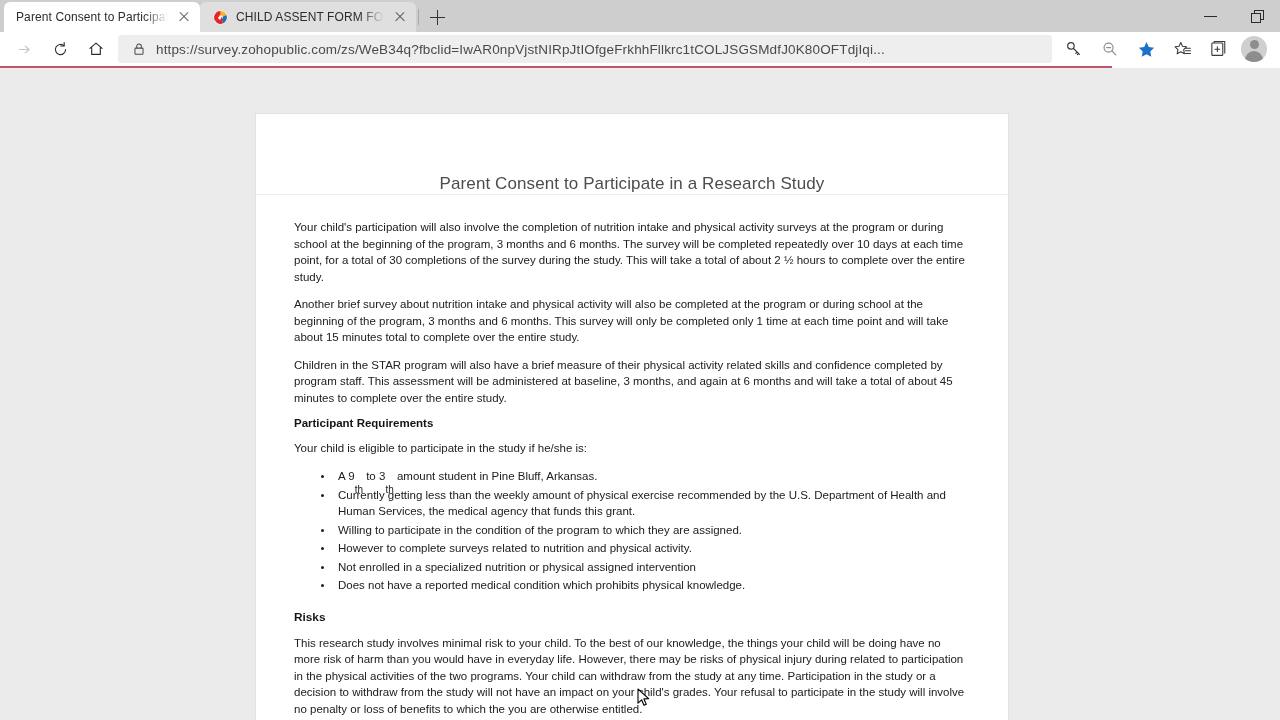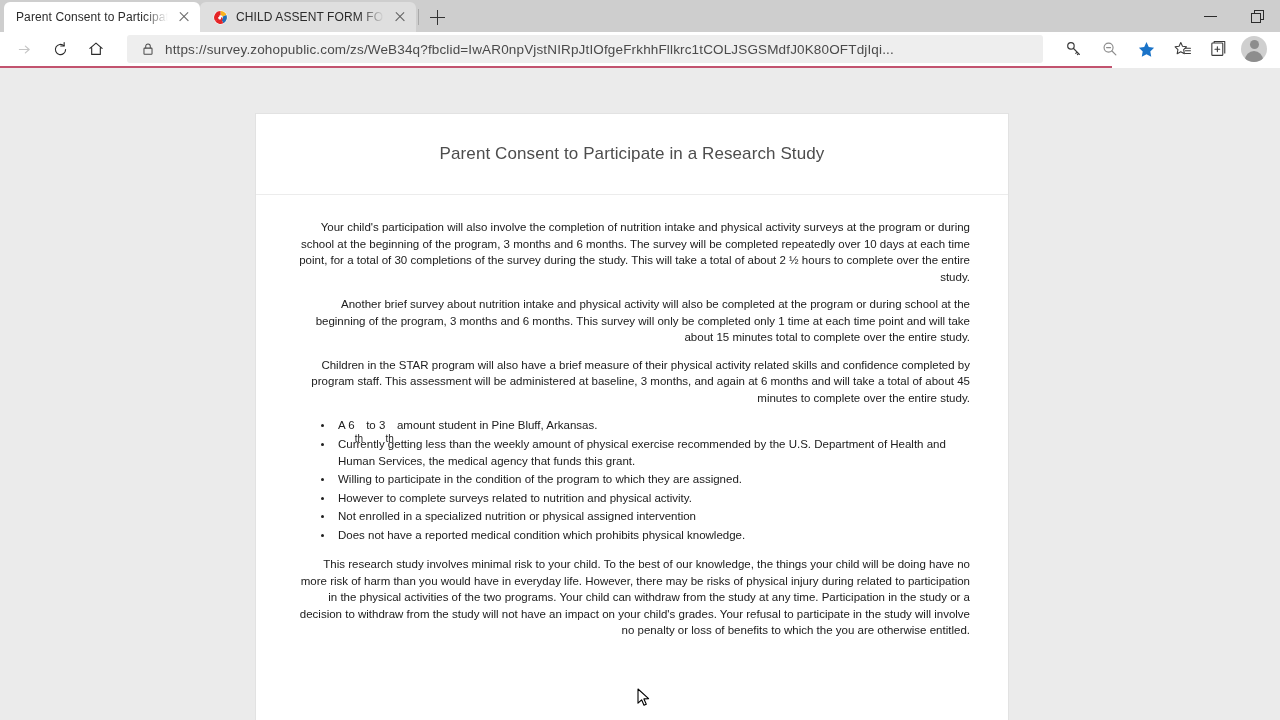--- a/index.html
+++ b/index.html
@@ -166,21 +166,21 @@
     display: flex; align-items: center; justify-content: center;
     border-radius: 3px;
     flex: 0 0 36px;
   }
 
   .addressbar {
     flex: 1 1 auto;
     height: 28px;
     display: flex;
     align-items: center;
-    margin: 0 13px;
+    margin: 0 4px;
     background: #eeeeee;
     border-radius: 3px;
     padding: 0 8px;
     min-width: 0;
   }
 
   .lock-wrap {
     width: 26px; flex: 0 0 26px;
     display: flex; align-items: center; justify-content: center;
   }
@@ -254,41 +254,41 @@
     width: 752px;
     bottom: 0;
     background: #ffffff;
     box-shadow: 0 0 0 1px rgba(0,0,0,0.035);
   }
 
   .card-header {
     height: 81px;
     border-bottom: 1px solid #ececec;
     display: flex;
-    align-items: center;
+    align-items: flex-end;
     justify-content: center;
   }
 
   .form-title {
     font-size: 17px;
     color: #4d4d4d;
     font-weight: 400;
     letter-spacing: 0.1px;
   }
 
   .card-body {
     padding: 24px 38px 0 38px;
     color: #1f1f1f;
   }
 
   .para {
     font-size: 11.5px;
     line-height: 1.44;
     margin-bottom: 11px;
-    text-align: right;
+    text-align: left;
     color: #202020;
   }
 
   .section-head {
     font-size: 11.5px;
     font-weight: bold;
     margin-bottom: 11px;
     color: #151515;
   }
 
@@ -456,30 +456,33 @@
       <div class="card-header">
         <h1 class="form-title">Parent Consent to Participate in a Research Study</h1>
       </div>
 
       <div class="card-body">
 
         <p class="para">Your child's participation will also involve the completion of nutrition intake and physical activity surveys at the program or during school at the beginning of the program, 3 months and 6 months. The survey will be completed repeatedly over 10 days at each time point, for a total of 30 completions of the survey during the study. This will take a total of about 2 ½ hours to complete over the entire study.</p>
         <p class="para">Another brief survey about nutrition intake and physical activity will also be completed at the program or during school at the beginning of the program, 3 months and 6 months. This survey will only be completed only 1 time at each time point and will take about 15 minutes total to complete over the entire study.</p>
         <p class="para">Children in the STAR program will also have a brief measure of their physical activity related skills and confidence completed by program staff. This assessment will be administered at baseline, 3 months, and again at 6 months and will take a total of about 45 minutes to complete over the entire study.</p>
 
+        <div class="section-head">Participant Requirements</div>
+        <p class="para">Your child is eligible to participate in the study if he/she is:</p>
 
         <ul class="reqs">
-          <li><span>A 6</span><sup class="ord">th</sup><span> to 3</span><sup class="ord">th</sup><span> amount student in Pine Bluff, Arkansas.</span></li>
+          <li><span>A 9</span><sup class="ord">th</sup><span> to 3</span><sup class="ord">th</sup><span> amount student in Pine Bluff, Arkansas.</span></li>
           <li>Currently getting less than the weekly amount of physical exercise recommended by the U.S. Department of Health and Human Services, the medical agency that funds this grant.</li>
           <li>Willing to participate in the condition of the program to which they are assigned.</li>
           <li>However to complete surveys related to nutrition and physical activity.</li>
           <li>Not enrolled in a specialized nutrition or physical assigned intervention</li>
           <li>Does not have a reported medical condition which prohibits physical knowledge.</li>
         </ul>
 
+        <div class="risks-head">Risks</div>
         <p class="para">This research study involves minimal risk to your child. To the best of our knowledge, the things your child will be doing have no more risk of harm than you would have in everyday life.  However, there may be risks of physical injury during related to participation in the physical activities of the two programs. Your child can withdraw from the study at any time. Participation in the study or a decision to withdraw from the study will not have an impact on your child's grades. Your refusal to participate in the study will involve no penalty or loss of benefits to which the you are otherwise entitled.</p>
 
       </div>
     </div>
 
     <div class="cursor">
       <svg width="14" height="20" viewBox="0 0 14 20">
         <path d="M1 1 L1 15.2 L4.6 11.8 L7.0 17.2 L9.3 16.2 L6.9 10.9 L11.6 10.6 Z" fill="#ffffff" stroke="#000000" stroke-width="1.1" stroke-linejoin="round"></path>
       </svg>
     </div>

